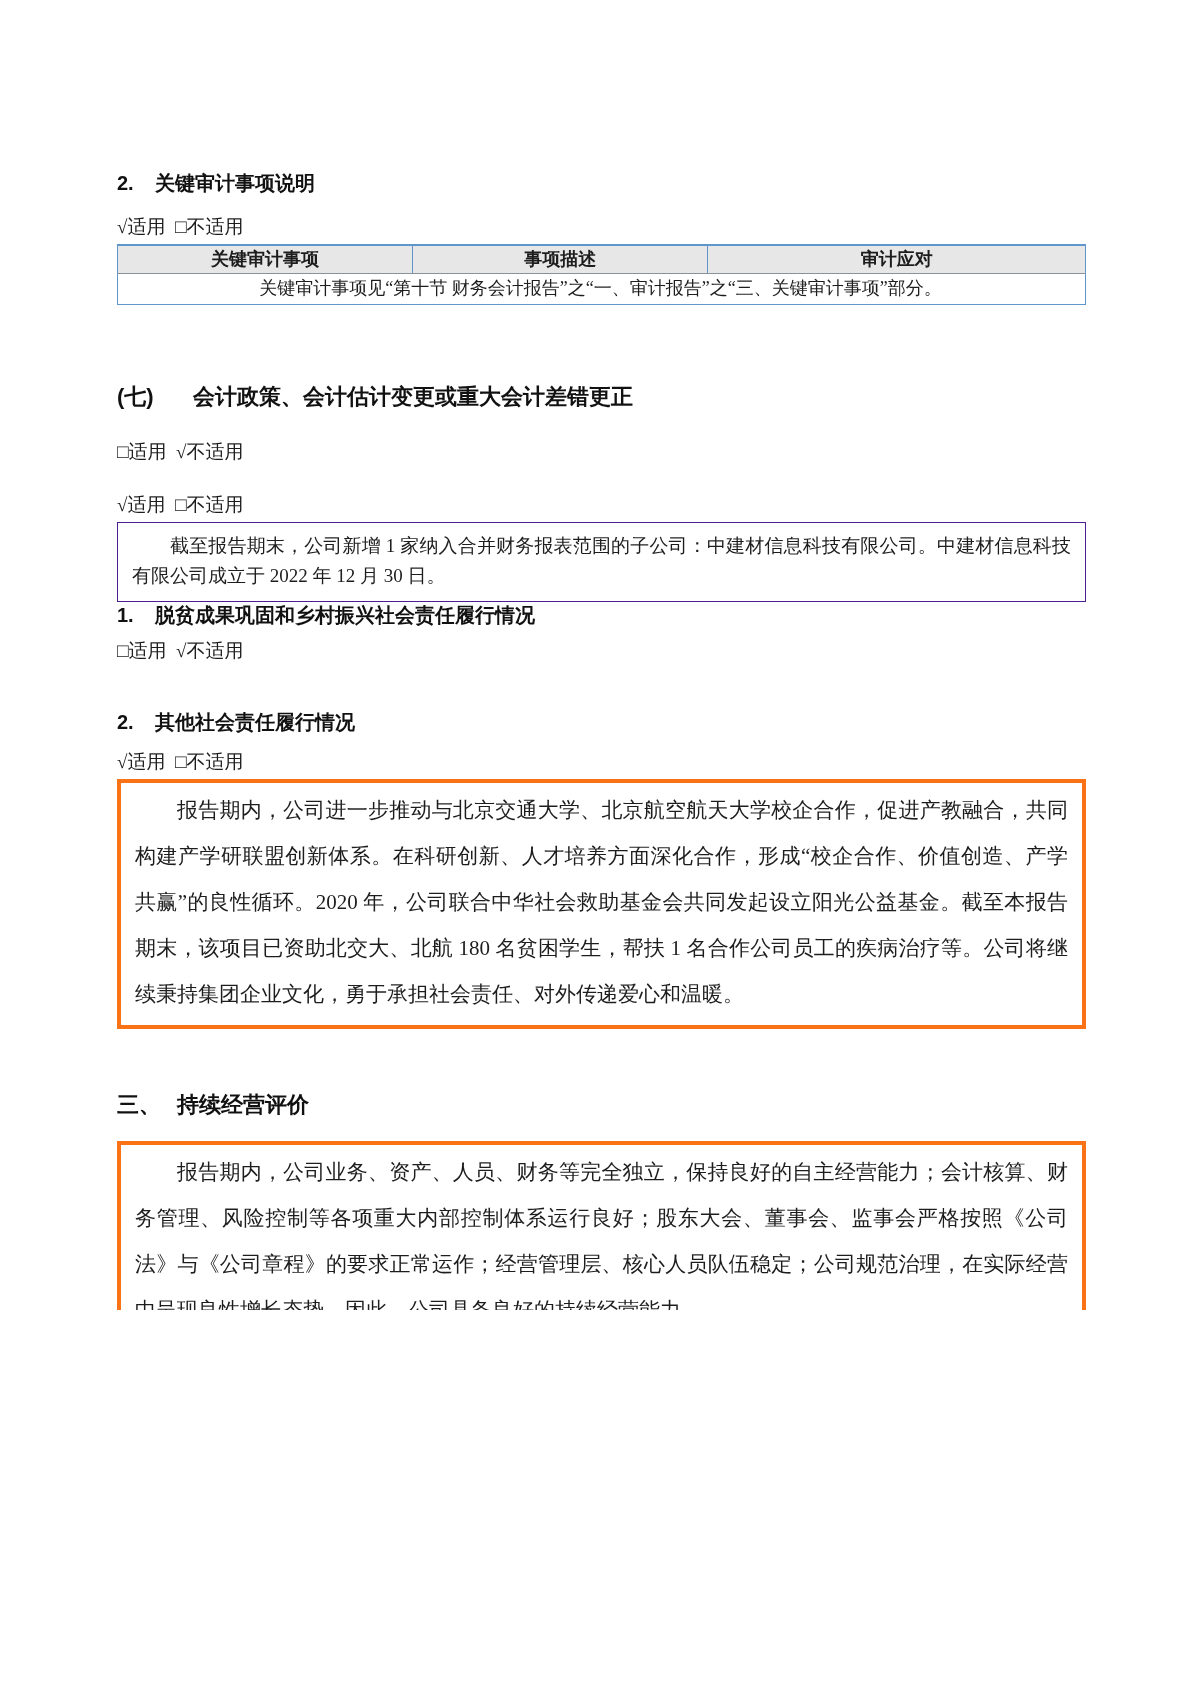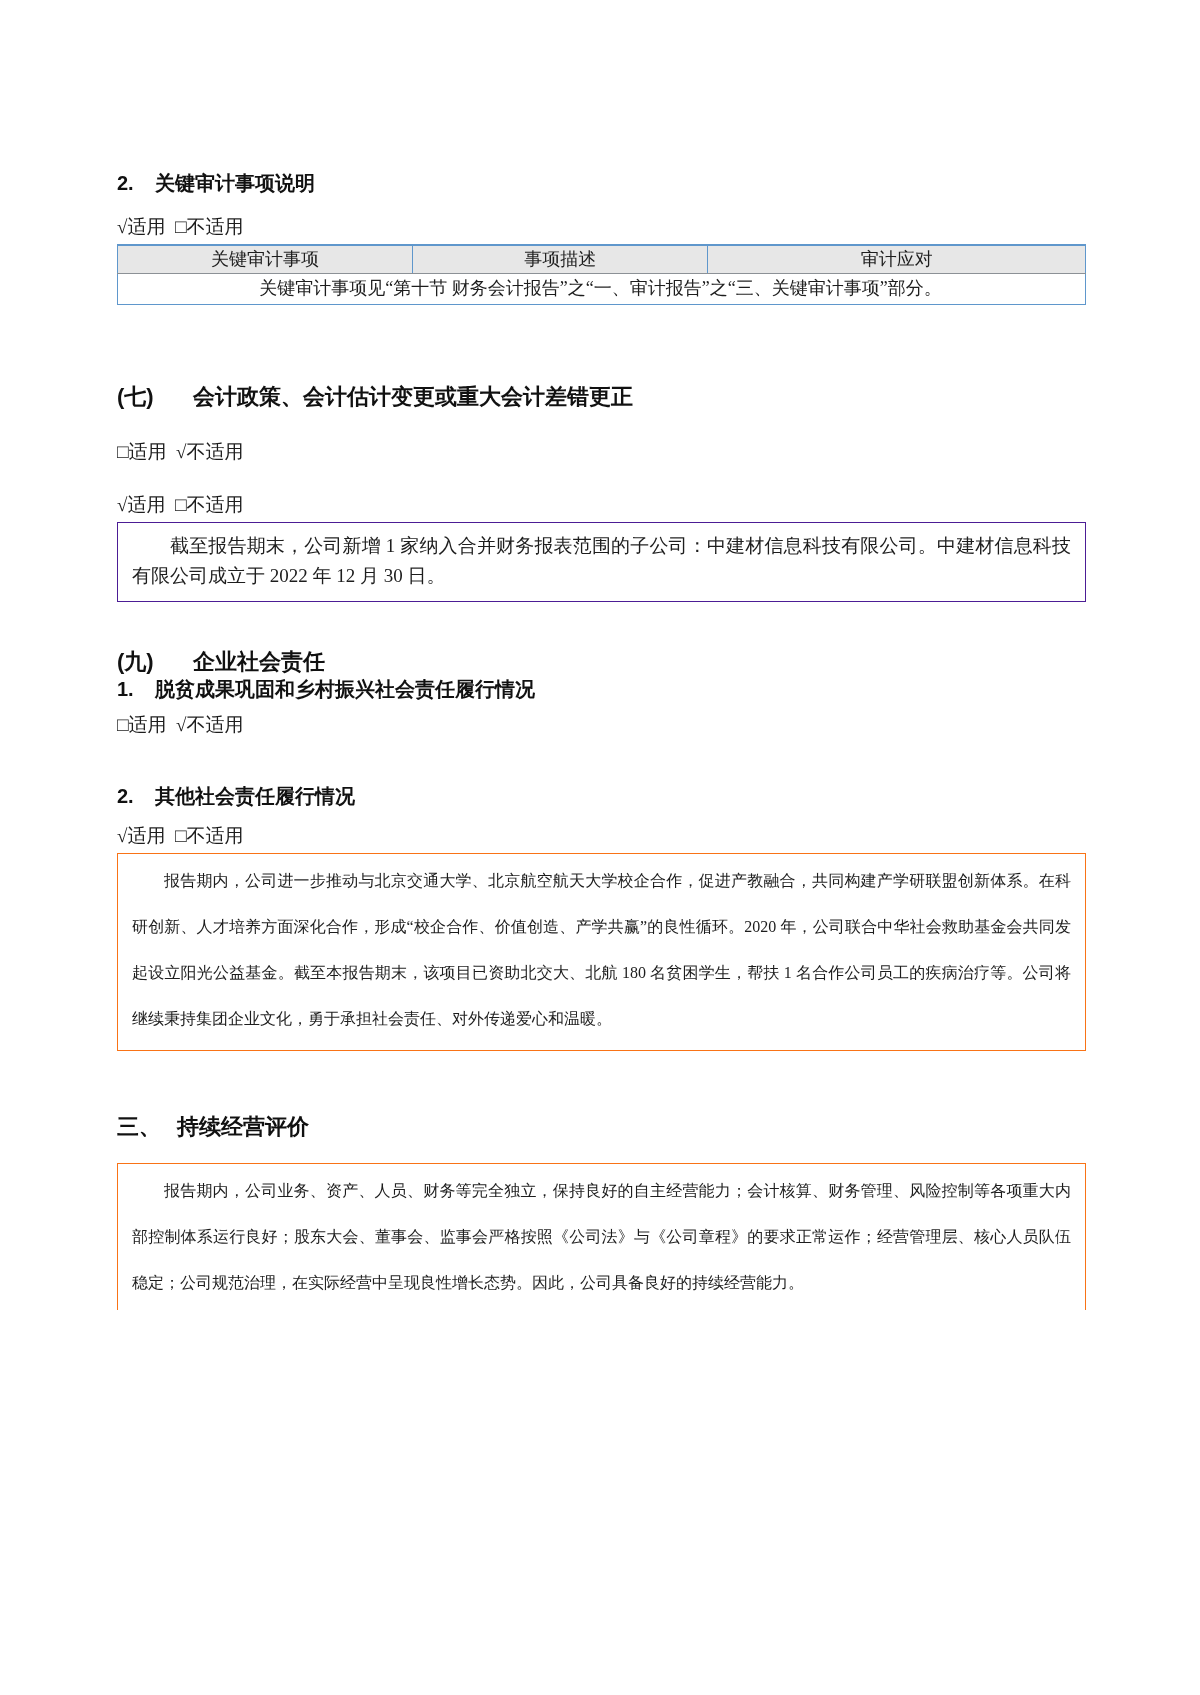--- a/index.html
+++ b/index.html
@@ -39,21 +39,21 @@
   }
   
   table.audit-table {
     width: 100%;
     border-collapse: collapse;
     margin-top: 5px;
   }
   table.audit-table th {
     background: #e7e7e7;
     font-family: "Liberation Sans", sans-serif;
-    font-weight: normal;
+    font-weight: bold;
     font-size: 18px;
     height: 28px;
     text-align: center;
     vertical-align: middle;
     border-right: 1px solid #5f97cc;
     border-bottom: 1px solid #8c9196;
   }
   table.audit-table th:last-child { border-right: none; }
   table.audit-table td {
     font-size: 18px;
@@ -69,23 +69,23 @@
   
   .tbox {
     border: 1px solid #4c1d95;
     padding: 8px 14px 10px 14px;
     font-size: 19px;
     line-height: 30px;
     text-align: justify;
     text-indent: 2em;
   }
   .tbox-wide {
-    border: 1px solid #f97316;
+    border: 4px solid #f97316;
     padding: 4px 14px 8px 14px;
-    font-size: 16px;
+    font-size: 21px;
     line-height: 46px;
     text-align: justify;
     text-indent: 2em;
   }
   .page-number {
     position: absolute;
     top: 1548px;
     left: 0;
     width: 100%;
     text-align: center;
@@ -127,23 +127,20 @@
     </table>
 
     <div class="h1" style="margin-top:78px">
       <span class="num">(七)</span><span>会计政策、会计估计变更或重大会计差错更正</span>
     </div>
     <div class="apply" style="margin-top:28px">□适用  √不适用</div>
 
     <div class="apply" style="margin-top:28px">√适用  □不适用</div>
     <div class="tbox" style="margin-top:5px">截至报告期末，公司新增 1 家纳入合并财务报表范围的子公司：中建材信息科技有限公司。中建材信息科技有限公司成立于 2022 年 12 月 30 日。</div>
 
-    <div class="h1" style="margin-top:46px">
-      <span class="num">(九)</span><span>企业社会责任</span>
-    </div>
 
     <div class="h2" style="">
       <span class="num">1.</span><span>脱贫成果巩固和乡村振兴社会责任履行情况</span>
     </div>
     <div class="apply" style="margin-top:10px">□适用  √不适用</div>
 
     <div class="h2" style="margin-top:46px">
       <span class="num">2.</span><span>其他社会责任履行情况</span>
     </div>
     <div class="apply" style="margin-top:14px">√适用  □不适用</div>

